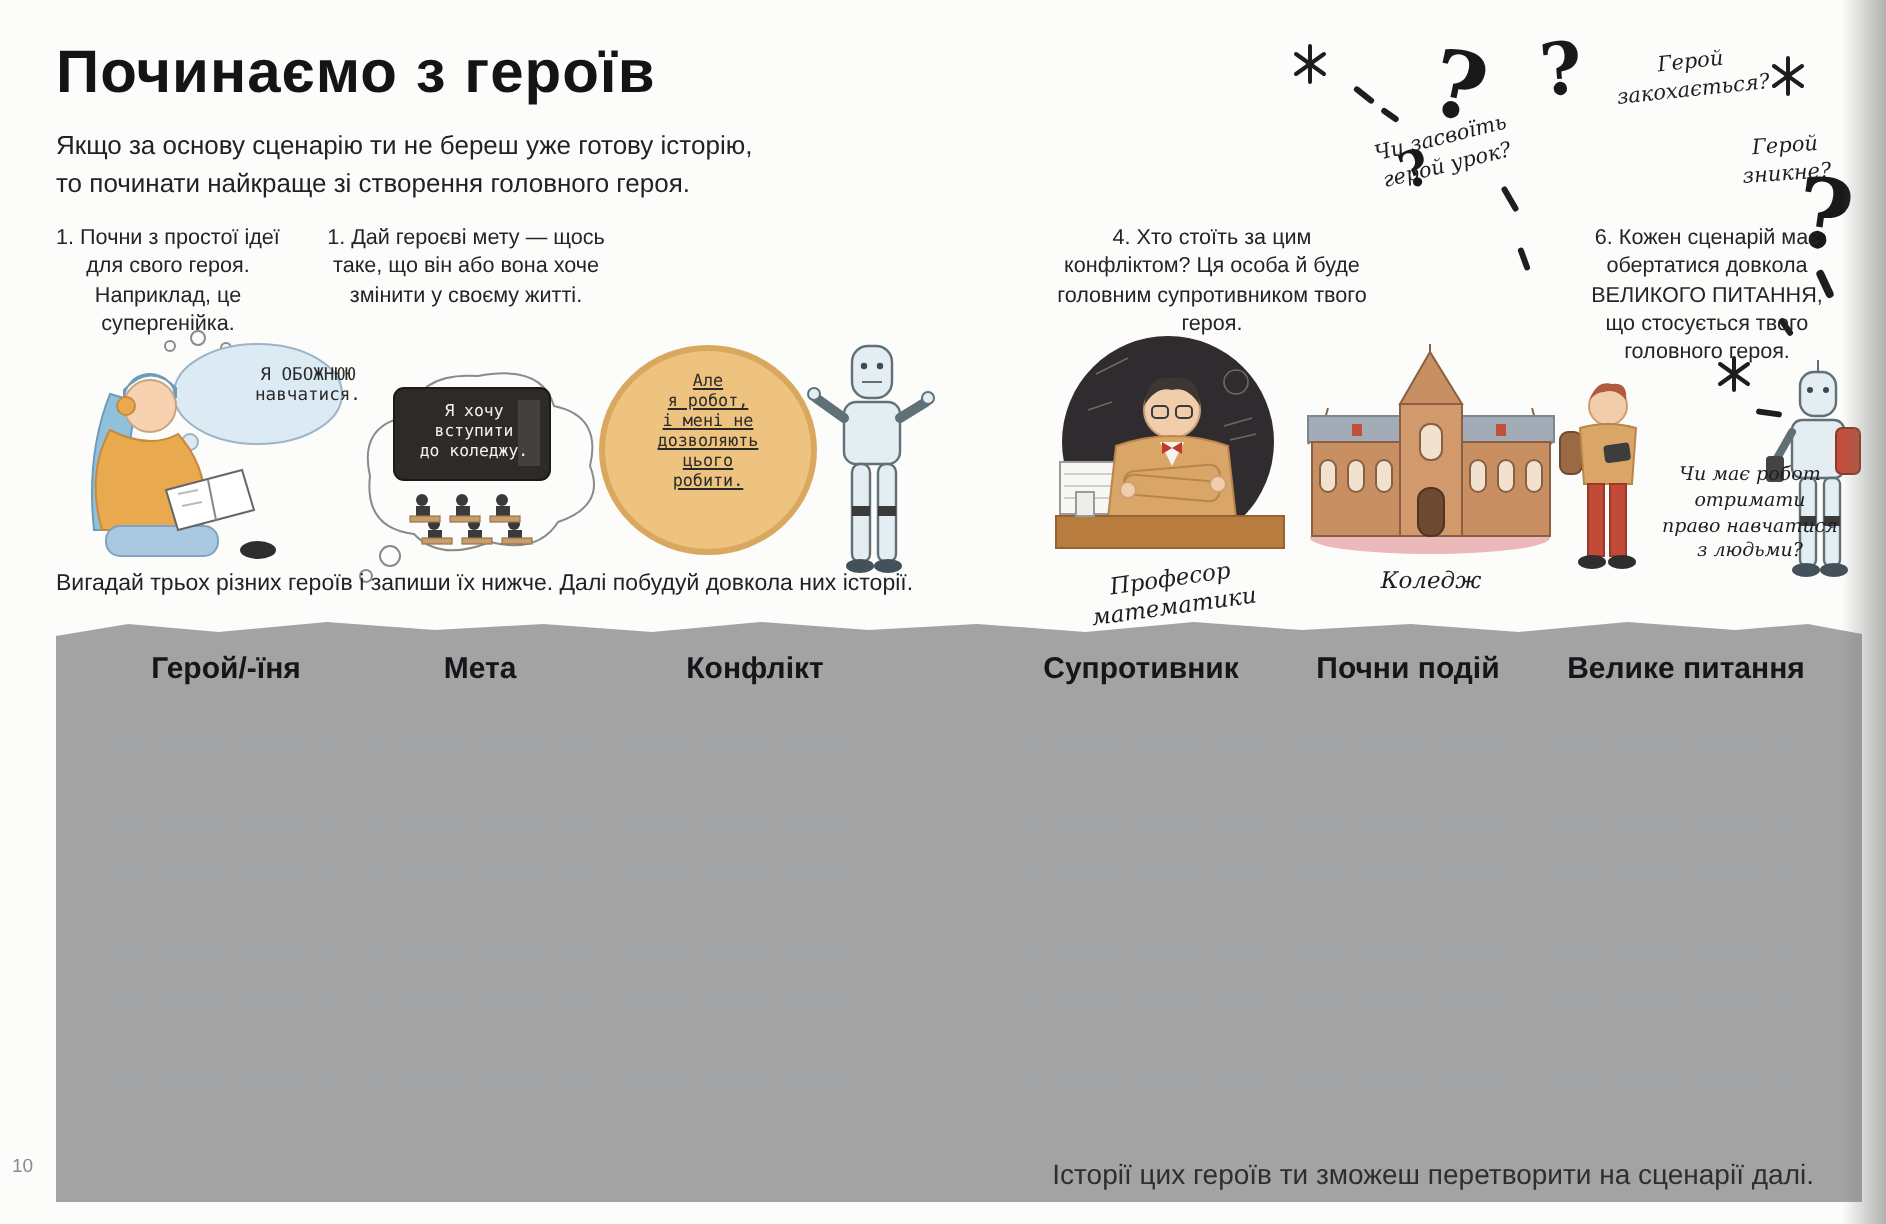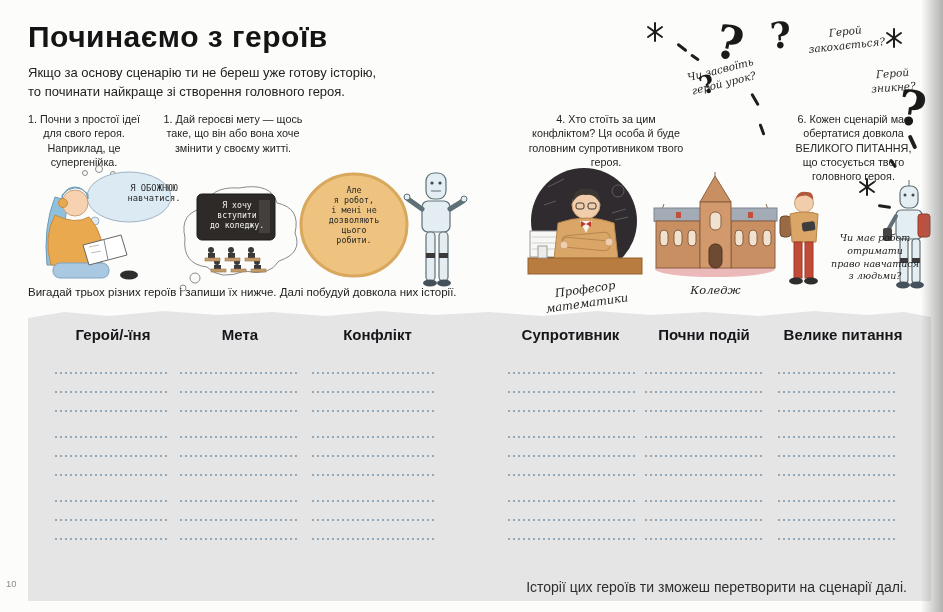--- a/index.html
+++ b/index.html
@@ -12,31 +12,31 @@
   
   .step{top:112px;font-size:10.8px;line-height:1.33;color:#242424;text-align:center;}
   .s1{left:28px;width:112px;} .s2{left:158px;width:150px;} .s3{left:305px;width:160px;}
   .s4{left:525px;width:162px;} .s5{left:655px;width:118px;} .s6{left:787px;width:133px;}
   
   .ill{overflow:visible;}
   .mono{font-family:"DejaVu Sans Mono",monospace;white-space:pre-line;text-align:center;}
   .hand{font-family:"DejaVu Serif",serif;font-style:italic;color:#1d1d1d;white-space:pre-line;}
   .bubble-txt1{left:88px;top:18px;width:82px;font-size:8.8px;color:#2a2a2a;text-align:center;}
   .bubble-txt2{left:40px;top:42px;width:64px;font-size:8.2px;color:#f2f0ec;}
-  .bubble-txt3{left:12px;top:22px;width:88px;font-size:8.4px;color:#2a2a2a;}
+  .bubble-txt3{left:12px;top:22px;width:88px;font-size:8.4px;color:#2a2a2a;text-decoration:underline;}
   .caption{font-size:11.5px;text-align:center;}
   .q6{left:55px;top:58px;width:96px;font-size:9.5px;text-align:center;line-height:1.35;}
   
   .hand-q{font-size:10.5px;line-height:1.35;text-align:center;}
   .qmark{font-family:"DejaVu Serif",serif;font-weight:700;color:#191919;}
   .dash{position:absolute;background:#1e1e1e;border-radius:2px;}
   
   .instruction{left:28px;top:286px;font-size:11.5px;color:#222;}
   
-  .panel{left:28px;top:309px;width:903px;height:292px;background:#e5e5e5;
+  .panel{left:28px;top:309px;width:903px;height:292px;background:#a3a3a3;
     clip-path:polygon(0 9px,4% 3px,9% 7px,15% 2px,21% 6px,27% 3px,33% 7px,39% 2px,45% 6px,
       51% 3px,57% 7px,63% 2px,69% 6px,75% 3px,81% 7px,87% 2px,93% 6px,97% 3px,100% 8px,
       100% 100%,0 100%);}
   .th{top:17px;font-size:15px;font-weight:800;color:#15151a;text-align:center;position:absolute;}
   .h1{left:20px;width:130px;} .h2{left:152px;width:120px;} .h3{left:288px;width:123px;}
   .h4{left:475px;width:135px;} .h5{left:617px;width:118px;} .h6{left:750px;width:130px;}
   .col-lines{position:absolute;top:63px;}
   .c1{left:27px;width:115px;} .c2{left:152px;width:120px;} .c3{left:284px;width:123px;}
   .c4{left:480px;width:130px;} .c5{left:617px;width:118px;} .c6{left:750px;width:117px;}
   .line-group{margin-bottom:24px;}

